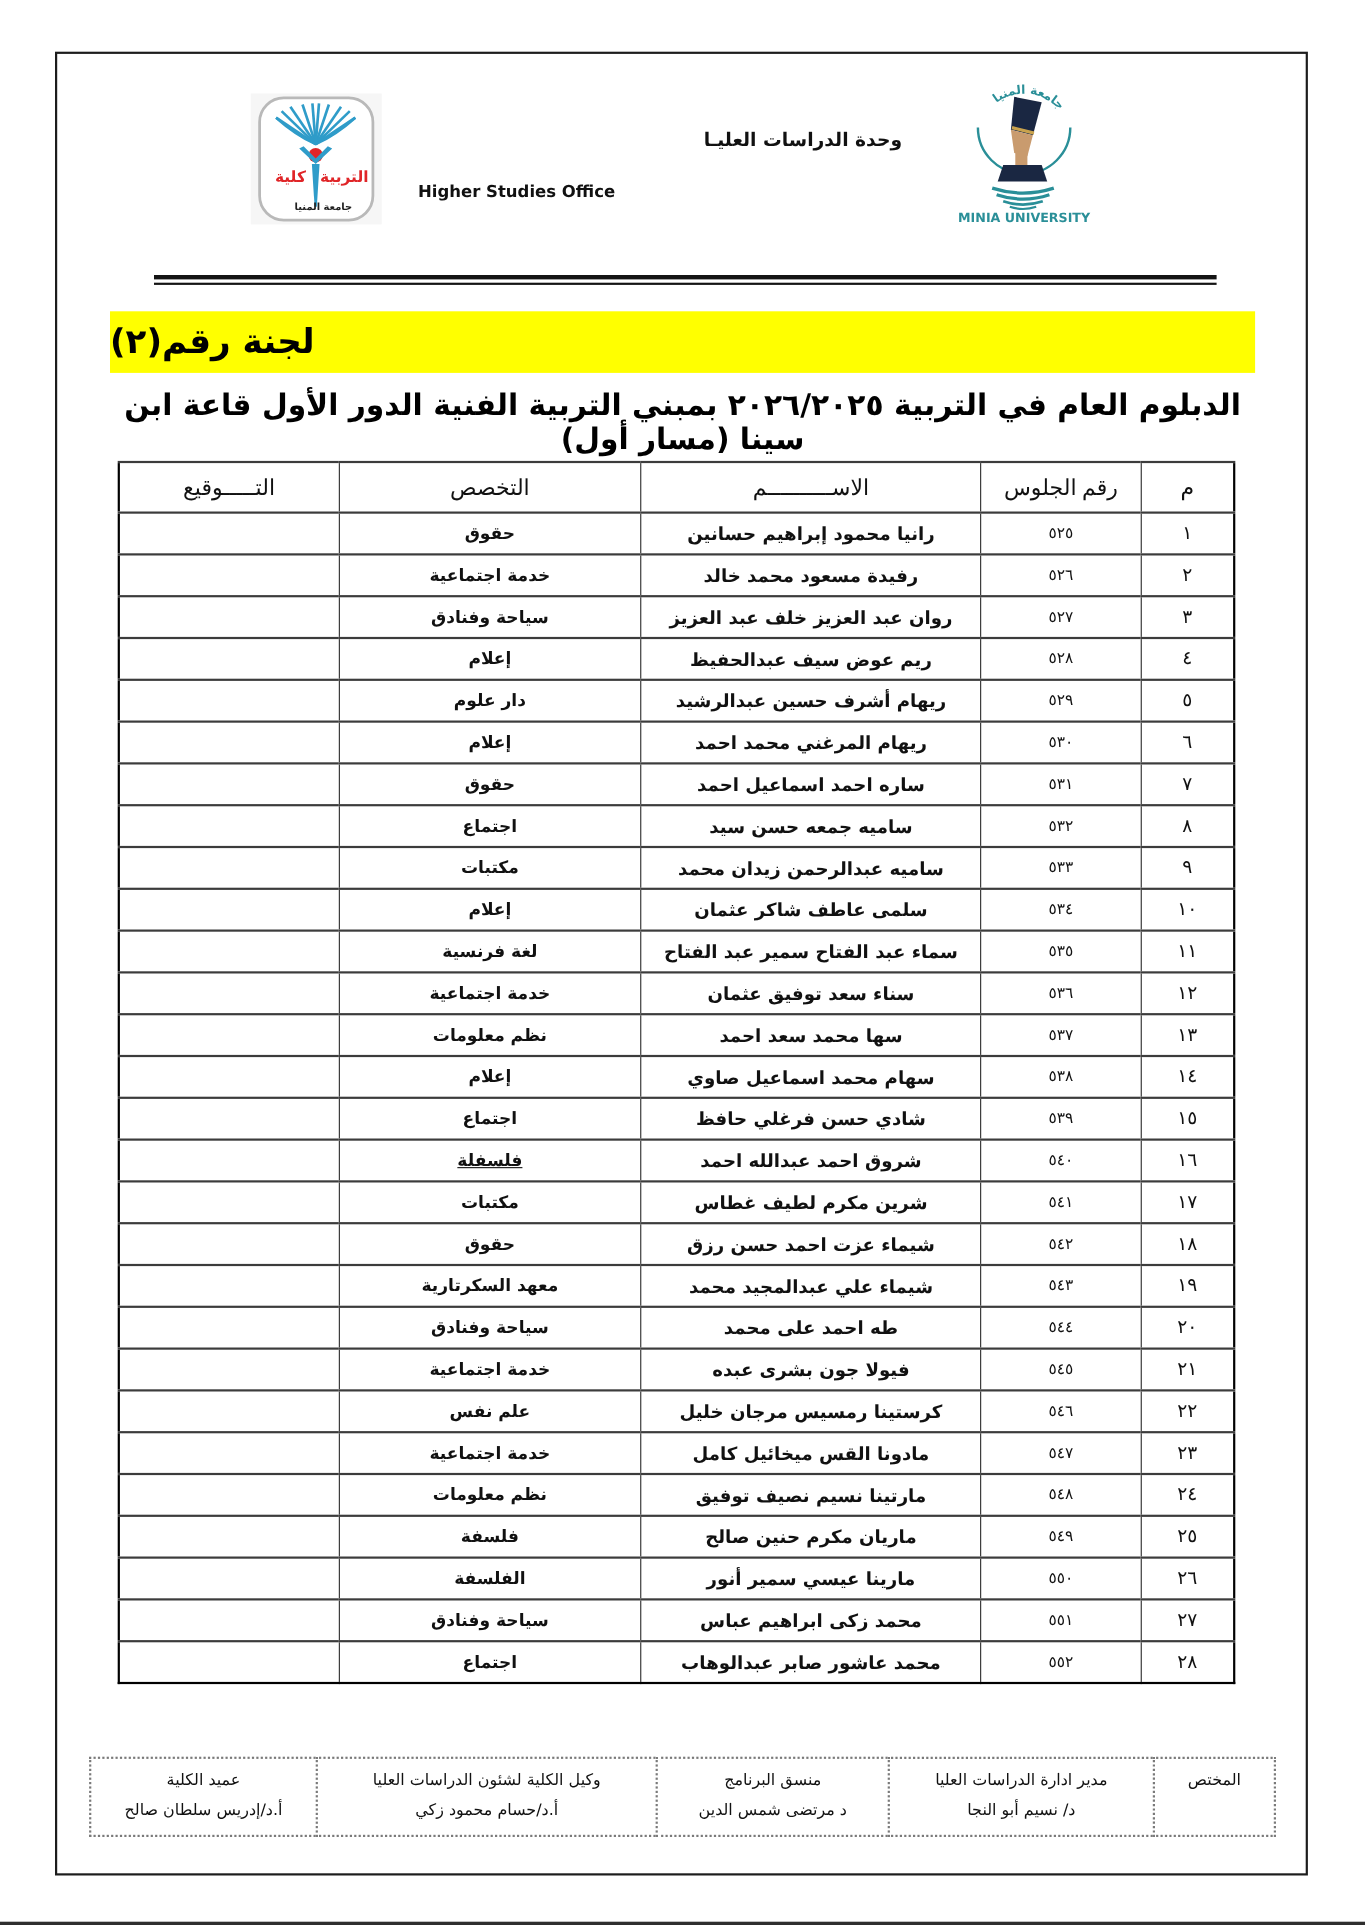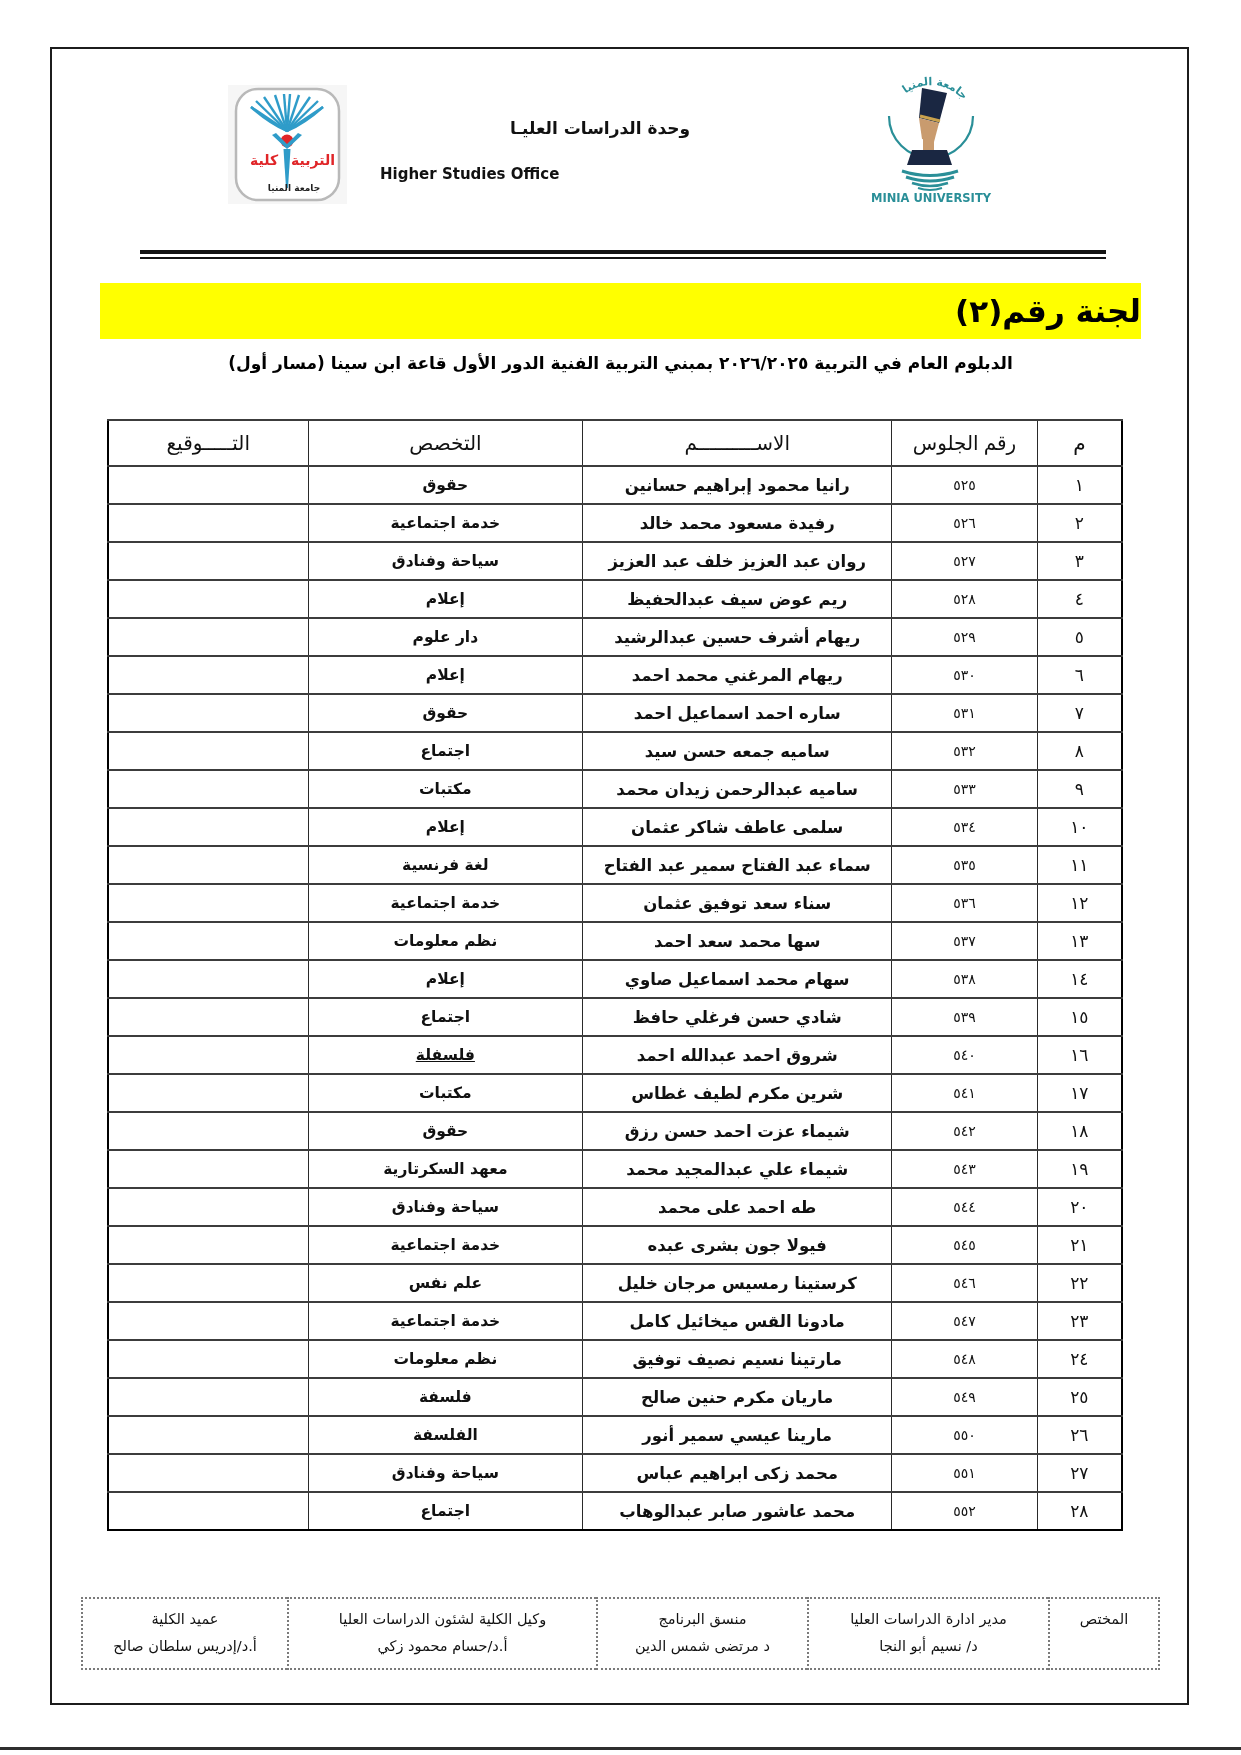--- a/index.html
+++ b/index.html
@@ -4,36 +4,36 @@
 <style>
   *{margin:0;padding:0;box-sizing:border-box}
   html,body{background:#ffffff}
   body{width:1241px;height:1755px;font-family:"DejaVu Sans","Liberation Sans",sans-serif;color:#111}
   .page{position:relative;width:1241px;height:1755px;background:#fff;overflow:hidden}
   .page-border{position:absolute;left:50px;top:47px;width:1139px;height:1658px;border:2px solid #1c1c1c}
 
   
   .fac-logo{position:absolute;left:228px;top:85px;width:119px;height:119px;background:#f6f6f6}
   .uni-logo{position:absolute;left:868px;top:68px;width:126px;height:138px}
-  .unit-ar{position:absolute;left:380px;top:118px;width:440px;text-align:center;
+  .unit-ar{position:absolute;left:380px;top:118px;width:440px;
            font-weight:bold;font-size:17px;direction:rtl}
   .unit-en{position:absolute;left:380px;top:165px;width:440px;
            font-weight:bold;font-size:15px}
 
   
   .sep{position:absolute;left:140px;top:250px;width:966px;height:9px;
        border-top:4px solid #141414;border-bottom:2px solid #141414;background:#fff}
 
   
   .banner{position:absolute;left:100px;top:283px;width:1041px;height:56px;
-          background:var(--banner-yellow,#ffff00);display:flex;align-items:center;justify-content:flex-end}
+          background:var(--banner-yellow,#ffff00);display:flex;align-items:center;justify-content:flex-start}
   .banner span{font-weight:bold;font-size:31px;direction:rtl;color:#000}
 
   .subtitle{position:absolute;left:100px;top:353px;width:1041px;text-align:center;
-            font-weight:bold;font-size:17px;direction:rtl;color:#000}
+            font-weight:bold;font-size:27px;direction:rtl;color:#000}
 
   
   table.students{position:absolute;left:107px;top:419px;width:1016px;border-collapse:collapse;
                  direction:rtl;table-layout:fixed;border:2px solid #000;background:#fff}
   table.students th,table.students td{border:1px solid #2a2a2a;border-top:2px solid #3c3c3c;
                  text-align:center;vertical-align:middle;overflow:hidden;white-space:nowrap;padding:0 4px}
   table.students thead th{height:46px;font-weight:normal;font-size:20px;
                  font-family:"Liberation Serif","DejaVu Serif","DejaVu Sans",serif}
   table.students tbody tr{height:38px}
   td.col-index{font-size:17px;font-family:"Liberation Serif","DejaVu Serif","DejaVu Sans",serif}

